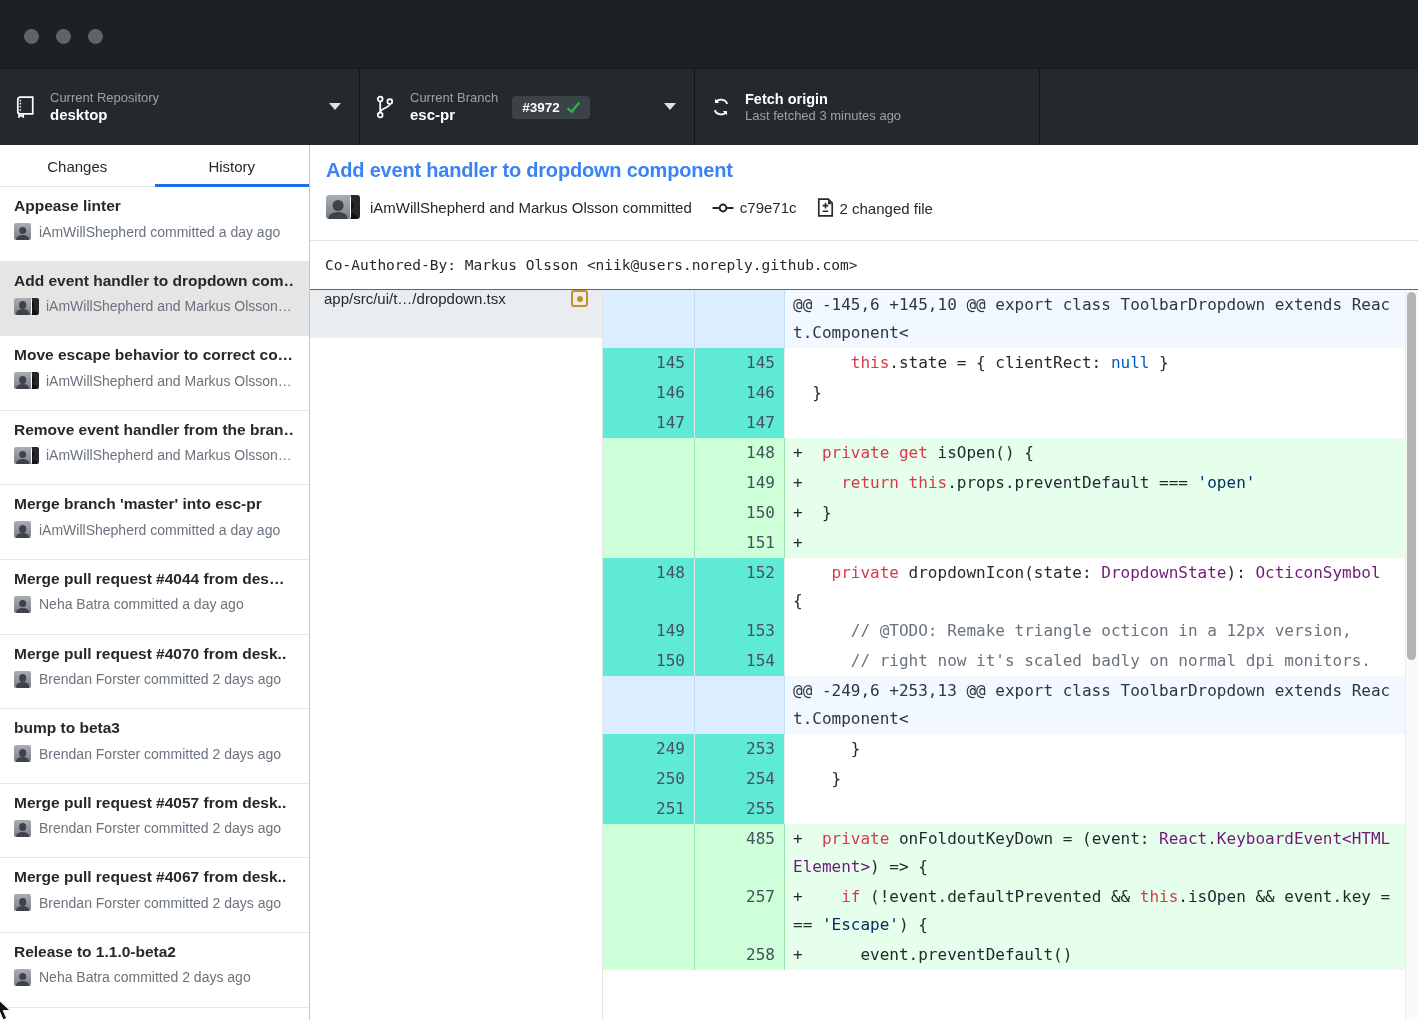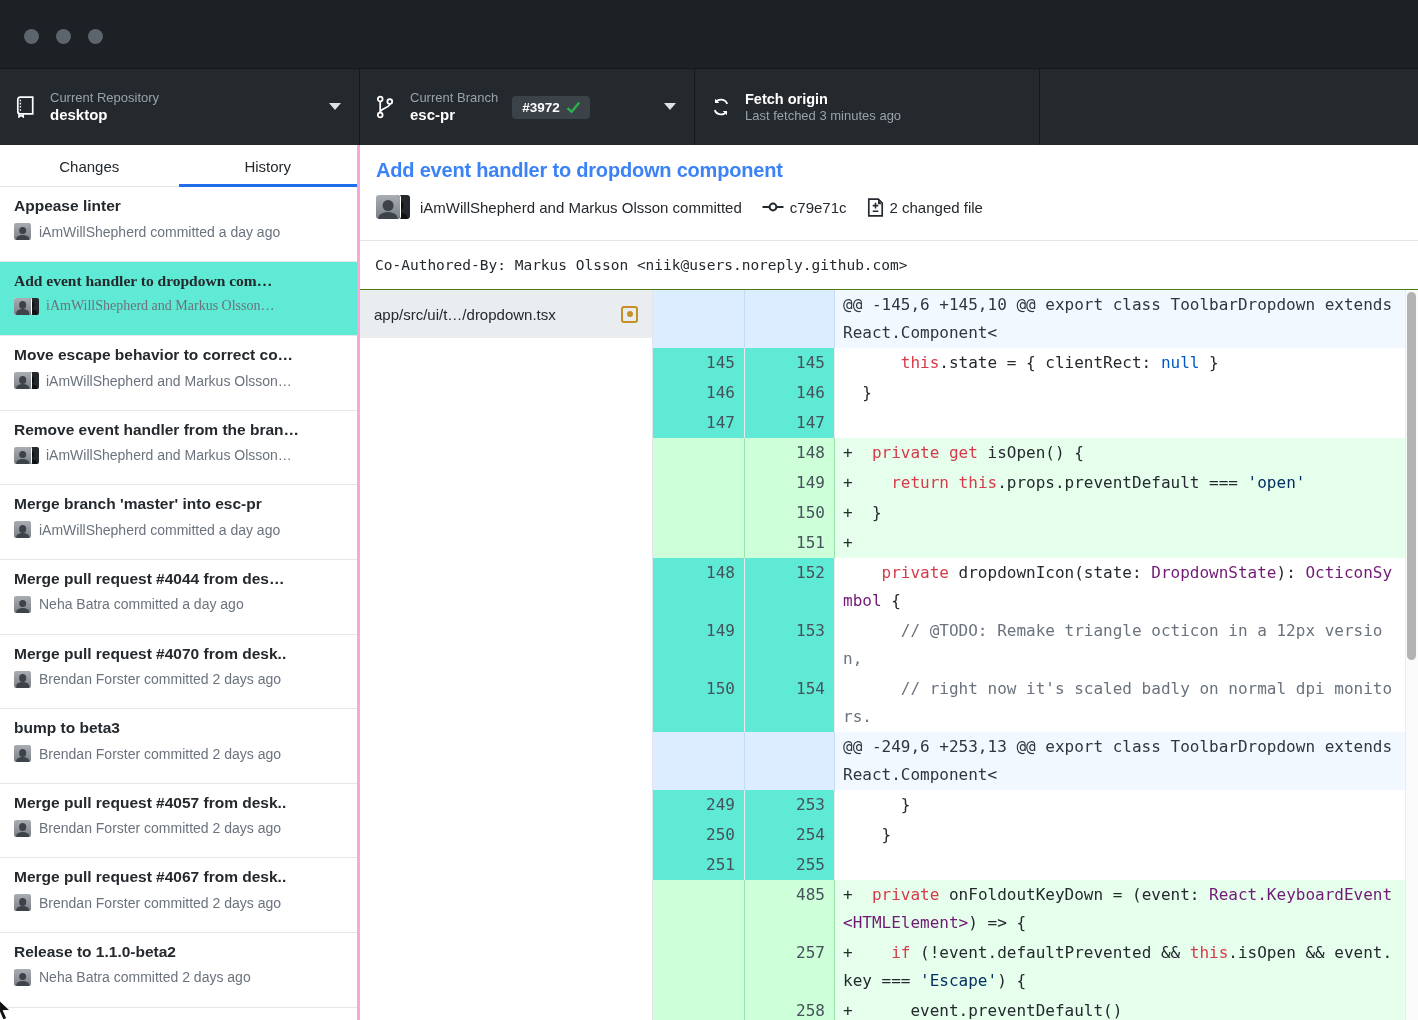--- a/index.html
+++ b/index.html
@@ -27,28 +27,28 @@
   .pr-badge { margin-left:14px; background:#3b4248; border-radius:4px; padding:4px 9px 4px 10px;
               display:flex; align-items:center; gap:6px; }
   .pr-badge b { color:#fff; font-size:13.5px; }
   .fetch-label { font-size:14.5px; font-weight:bold; color:#fff; }
   .fetch-status { font-size:13px; color:#9aa2a9; }
 
   
   .app { display:flex; height:875px; }
 
   
-  .sidebar { width:360px; border-right:3px solid #f9a8d4; display:flex; flex-direction:column; position:relative; background:#fff; }
+  .sidebar { width:310px; border-right:1px solid #f9a8d4; display:flex; flex-direction:column; position:relative; background:#fff; }
   .tabs { display:flex; height:42px; flex:none; }
   .tab { flex:1; display:flex; align-items:center; justify-content:center; font-size:15px; color:#24292e;
          box-shadow: inset 0 -1px #e1e4e8; cursor:default; background:#fff; }
   .tab.active { box-shadow: inset 0 -3px #1f6feb; font-weight:400; }
   .commits { flex:1; overflow:hidden; }
   .commit-row { height:74.6px; padding:10px 14px 0 14px; border-bottom:1px solid #e4e7ea; background:#fff; }
-  .commit-row.selected { background:#5eead4;font-family:Liberation Serif, serif; }
+  .commit-row.selected { background:#e5e5e5; }
   .commit-title { font-size:15.5px; font-weight:bold; color:#24292e; white-space:nowrap; overflow:hidden; }
   .commit-byline { display:flex; align-items:center; gap:8px; margin-top:8px; font-size:14px; color:#6a737d;
                    white-space:nowrap; overflow:hidden; }
   .avatar { width:17px; height:17px; border-radius:2px; flex:none; position:relative; overflow:hidden;
             background:linear-gradient(180deg,#a9aeb3 0%,#7a8087 100%); }
   .avatar::before { content:""; position:absolute; left:50%; top:22%; width:45%; height:45%;
                     transform:translateX(-50%); border-radius:50%; background:#3d4349; }
   .avatar::after  { content:""; position:absolute; left:50%; bottom:-18%; width:80%; height:48%;
                     transform:translateX(-50%); border-radius:50% 50% 0 0; background:#3d4349; }
   .avatar-stack { position:relative; width:24px; height:17px; flex:none; }
@@ -58,29 +58,29 @@
   .avatar-stack .a1 { left:0; z-index:2; box-shadow:0 0 0 1px #fff; }
 
   
   .main { flex:1; display:flex; flex-direction:column; min-width:0; }
   .commit-header { height:95px; padding:14px 0 0 16px; flex:none; }
   .commit-header h1 { font-size:20px; font-weight:bold; color:#3b82f6; letter-spacing:-0.2px; }
   .meta { display:flex; align-items:center; margin-top:13px; font-size:15px; color:#24292e; }
   .meta .avatar-stack { width:34px; height:24px; margin-right:10px; }
   .meta .avatar-stack .avatar { width:24px; height:24px; border-radius:3px; }
   .meta .avatar-stack .a2 { left:10px; }
-  .meta-item { display:flex; align-items:center; gap:6px; margin-left:20px; }
+  .meta-item { display:flex; align-items:flex-end; gap:6px; margin-left:20px; }
   .commit-desc-bar { height:50px; border-top:1px solid #e1e4e8; border-bottom:1px solid #4d7c0f;
                      display:flex; align-items:center; padding-left:15px; flex:none;
                      font-family:"DejaVu Sans Mono", monospace; font-size:14.5px; color:#24292e; }
   .content { flex:1; display:flex; min-height:0; }
 
   
   .filelist { width:293px; border-right:1px solid #e1e4e8; flex:none; background:#fff; }
-  .file-row { height:48px; background:#eaedf0; display:flex; align-items:center; padding:0 14px; gap:26px; }
+  .file-row { height:48px; background:#eaedf0; display:flex; padding:0 14px; gap:26px; }
   .file-path { flex:1; font-size:15px; color:#24292e; white-space:nowrap; overflow:hidden; }
   .mod-icon { width:17px; height:17px; border:2px solid #c69026; border-radius:3px; flex:none; position:relative; }
   .mod-icon::after { content:""; position:absolute; left:50%; top:50%; width:6px; height:6px; margin:-3px 0 0 -3px;
                      border-radius:50%; background:#c69026; }
 
   
   .diff { flex:1; position:relative; overflow:hidden; background:#fff;
           font-family:"DejaVu Sans Mono", monospace; font-size:16px; }
   .diff-row { display:flex; align-items:stretch; }
   .gut { width:92px; flex:none; text-align:right; padding:1px 9px 1px 0; color:#47525c; line-height:28px;

